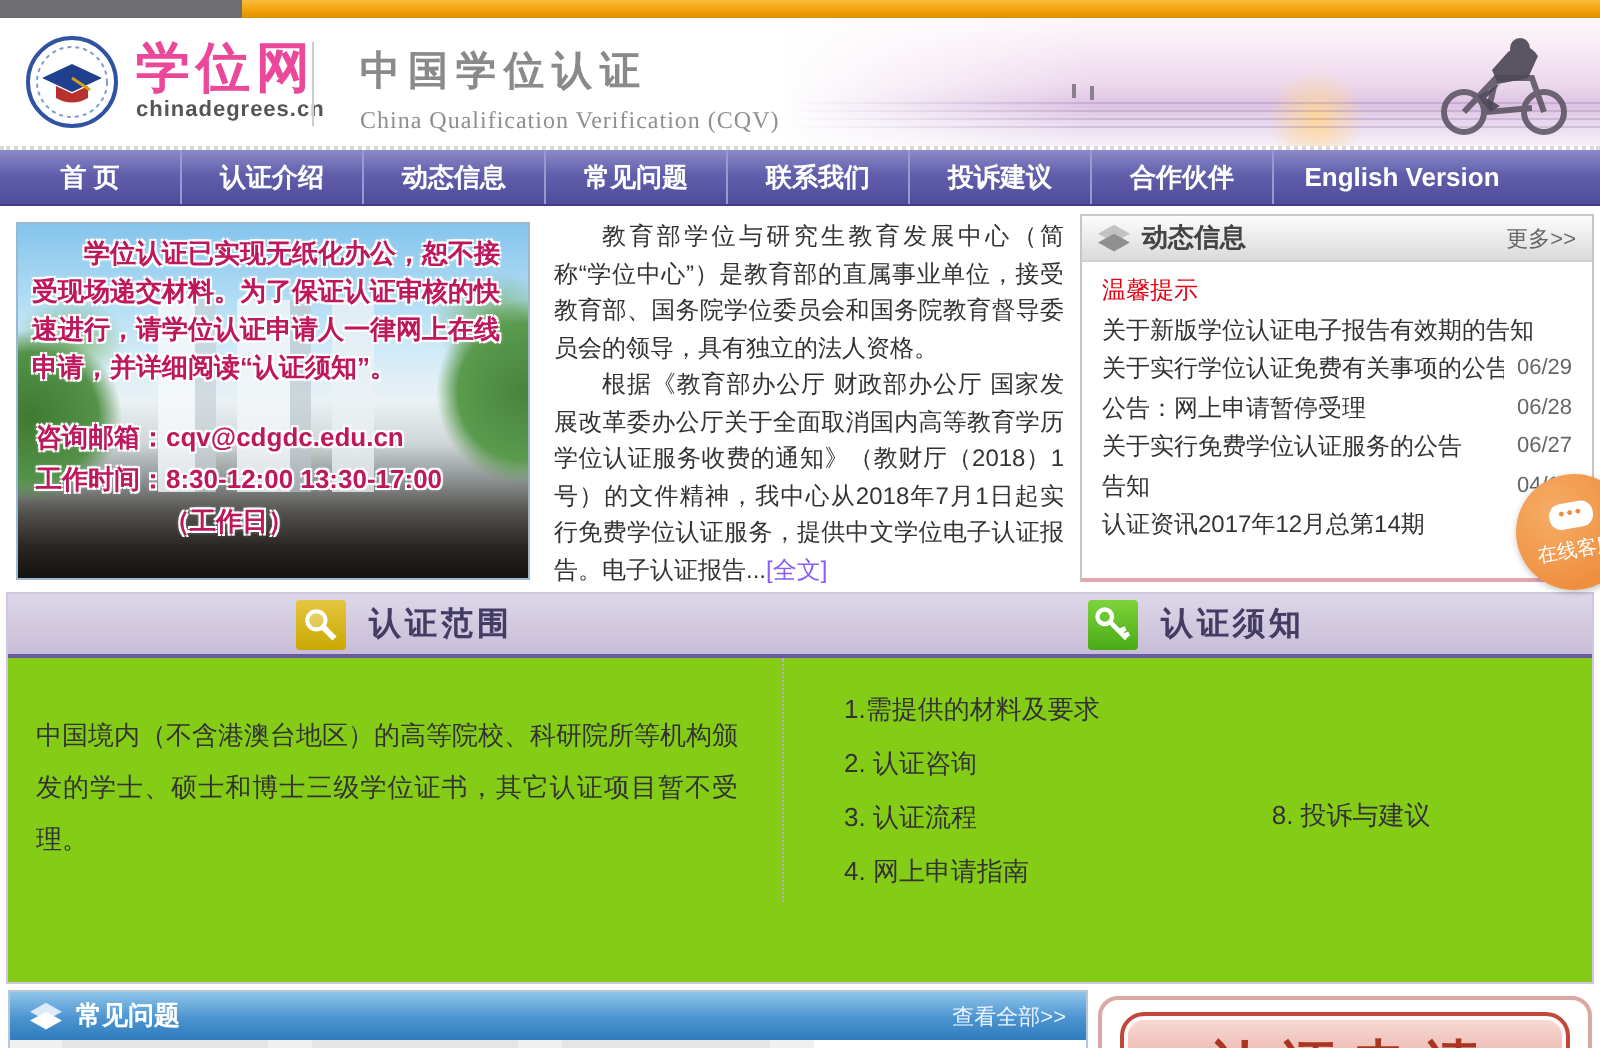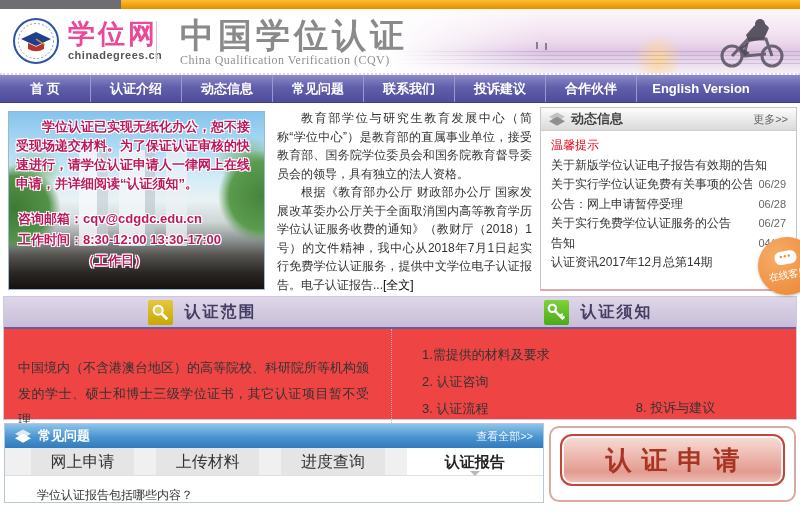--- a/index.html
+++ b/index.html
@@ -23,21 +23,21 @@
     -webkit-mask-image:linear-gradient(90deg,transparent,#000 40%);mask-image:linear-gradient(90deg,transparent,#000 40%);}
   .people-dots{position:absolute;left:146px;top:33px;width:2px;height:7px;background:#8a7f8d;
     box-shadow:9px 1px 0 #8a7f8d;}
   .cyclist{position:absolute;right:6px;top:6px;}
   .logo{position:absolute;left:12px;top:8px;width:48px;height:48px;}
   .site-text{position:absolute;left:68px;top:10px;}
   .site-name{font-size:27px;font-weight:bold;color:#ec4899;letter-spacing:3px;line-height:30px;}
   .site-domain{font-size:11px;font-weight:bold;color:#555;letter-spacing:.5px;}
   .vdiv{position:absolute;left:156px;top:12px;width:1px;height:42px;background:#ccc;}
   .title-block{position:absolute;left:180px;top:12px;}
-  .title-cn{font-family:"Liberation Serif",serif;font-size:34px;font-weight:bold;color:#8a8a8a;letter-spacing:4px;line-height:30px;}
+  .title-cn{font-family:"Liberation Serif",serif;font-size:20px;font-weight:bold;color:#8a8a8a;letter-spacing:4px;line-height:30px;}
   .title-en{font-family:"Liberation Serif",serif;font-size:12px;color:#8f8f8f;letter-spacing:.5px;margin-top:2px;}
 
   
   .nav{height:27px;background:linear-gradient(180deg,#8c8ac9 0%,#615fab 45%,#4f4d9b 100%);
        display:flex;align-items:center;border-bottom:1px solid #403e86;}
   .nav-item{width:90px;text-align:center;color:#fff;font-size:13px;font-weight:bold;
             line-height:27px;cursor:pointer;}
   .nav-item + .nav-item{border-left:1px solid #9a98d1;}
   .nav-item.wide{width:128px;}
 
@@ -62,21 +62,21 @@
      text-shadow:1px 1px 0 #fff,-1px -1px 0 #fff,1px -1px 0 #fff,-1px 1px 0 #fff,0 0 2px #fff;}
   .promo-notice{position:absolute;top:5px;left:7px;right:7px;font-size:13px;line-height:19px;
      text-indent:2em;}
   .promo-contact{position:absolute;left:9px;top:96px;font-size:13px;line-height:21px;}
   .promo-contact .centered{padding-left:64px;}
 
   
   .intro{position:absolute;left:277px;top:2px;width:255px;font-size:12px;color:#333;
          line-height:18.5px;text-align:justify;}
   .intro p{margin:0;text-indent:2em;}
-  .fulltext{color:#000000;cursor:pointer;text-decoration:none;margin-top:47px;}
+  .fulltext{color:#8b5cf6;cursor:pointer;text-decoration:none;margin-top:47px;}
 
   
   .news-panel{position:absolute;left:540px;top:0;width:257px;height:184px;box-sizing:border-box;
       border:1px solid #c6c6c6;border-bottom:2px solid #e2a7ad;background:#fff;}
   .news-header{height:22px;background:linear-gradient(180deg,#fcfcfc,#dadada);
       border-bottom:1px solid #cfcfcf;display:flex;align-items:center;padding:0 8px;}
   .news-title{font-weight:bold;font-size:13px;color:#444;margin-left:6px;}
   .news-more{margin-left:auto;font-size:11px;color:#666;cursor:pointer;text-decoration:none;}
   .news-list{list-style:none;margin:5px 0 0;padding:0 10px;}
   .news-list li{display:flex;font-size:12px;line-height:19.5px;color:#333;cursor:pointer;}
@@ -89,21 +89,21 @@
      background:radial-gradient(circle at 35% 30%,#f6ad67,#ee8f3f 70%);z-index:9;cursor:pointer;
      display:flex;flex-direction:column;align-items:center;justify-content:center;
      transform:rotate(-10deg);box-shadow:0 1px 3px rgba(0,0,0,.25);}
   .bubble{width:22px;height:13px;background:#fff;border-radius:6px;color:#ee8f3f;
      font-size:9px;line-height:11px;text-align:center;letter-spacing:1px;position:relative;}
   .bubble::after{content:"";position:absolute;left:4px;bottom:-4px;
      border:4px solid transparent;border-top-color:#fff;border-left-width:2px;border-right-width:2px;}
   .ob-label{color:#fff;font-size:10px;margin-top:4px;white-space:nowrap;}
 
   
-  .mid-section{margin:2px 3px 0;height:124px;box-sizing:border-box;border:1px solid #cfc7dd;background:#ef4444;}
+  .mid-section{margin:2px 3px 0;height:196px;box-sizing:border-box;border:1px solid #cfc7dd;background:#84cc16;}
   .mid-header{height:30px;display:flex;background:linear-gradient(180deg,#ded7e8,#c8bdd8);
       border-bottom:2px solid #6a5b9e;}
   .mid-h{flex:1;display:flex;align-items:center;justify-content:center;gap:12px;
       font-size:16px;font-weight:bold;color:#433c63;letter-spacing:2px;}
   .icon-sq{width:25px;height:25px;border-radius:2px;display:inline-flex;align-items:center;justify-content:center;}
   .icon-magnifier-bg{background:linear-gradient(180deg,#e6c63f,#c9a803);}
   .icon-key-bg{background:linear-gradient(180deg,#7ed33a,#4aab17);}
   .mid-body{display:flex;height:122px;}
   .scope-cell{width:388px;box-sizing:border-box;border-right:1px dotted #b9aed0;
       padding:26px 22px 0 14px;font-size:13px;line-height:26px;color:#333;text-align:justify;}

